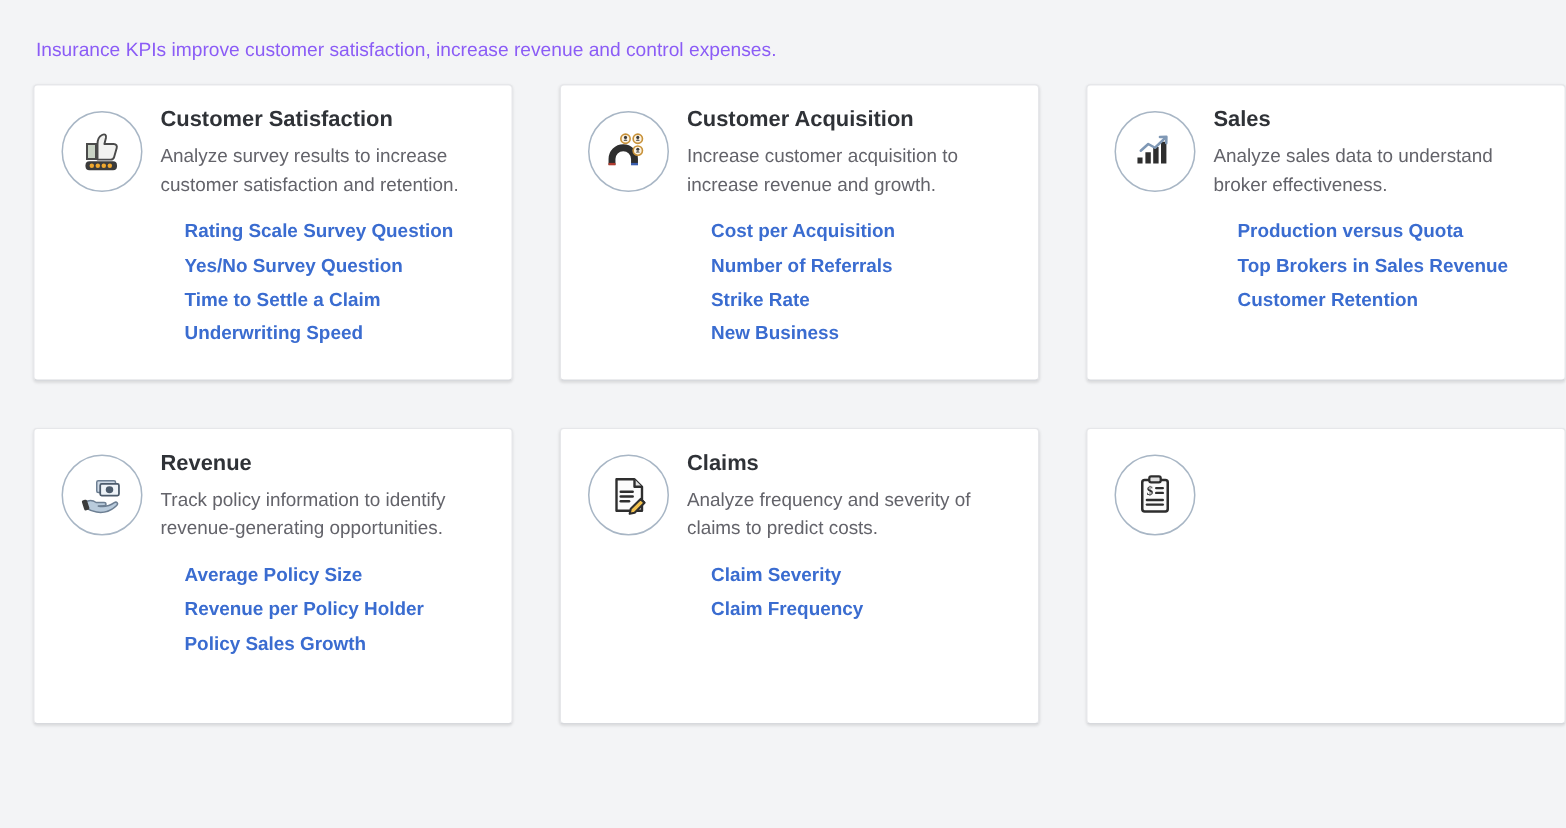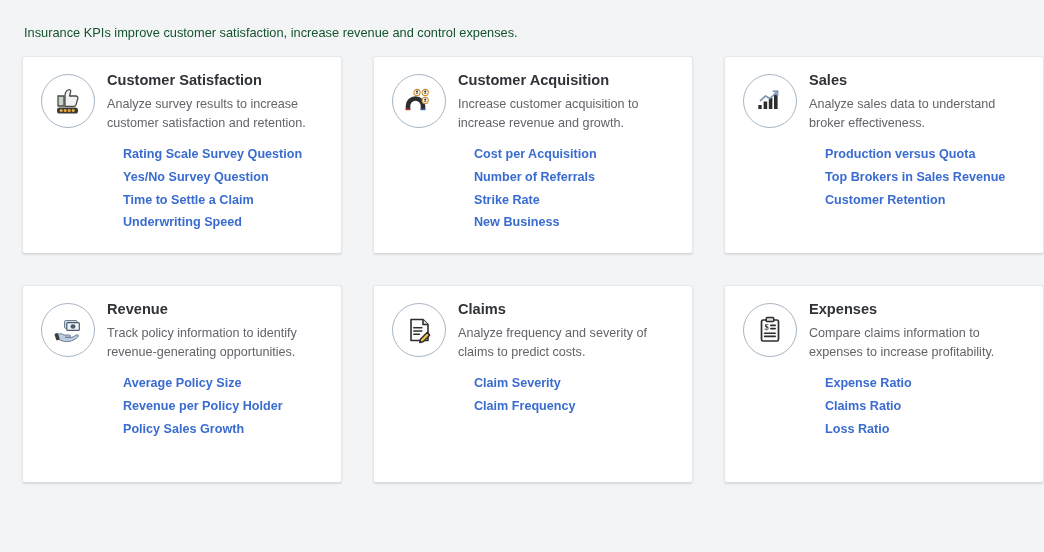--- a/index.html
+++ b/index.html
@@ -16,21 +16,21 @@
   .page-title {
     font-size: 17.5px;
     font-weight: 600;
     color: #2e3440;
     letter-spacing: .1px;
     margin: 0 0 9px 2px;
     line-height: 1.2;
   }
   .page-subtitle {
     font-size: 12.8px;
-    color: #14532d;
+    color: #8b5cf6;
     margin: 0 0 15px 2px;
     line-height: 1.35;
   }
 
   .grid {
     display: grid;
     grid-template-columns: repeat(3, 320px);
     column-gap: 10px;
     row-gap: 10px;
     gap: 31px;
@@ -239,25 +239,16 @@
           <rect x="13.2" y="4.6" width="7.6" height="4" rx="1.2" fill="#e0e0e0" stroke="#2e2e2e" stroke-width="1.5"></rect>
           <text x="13.6" y="17.3" font-family="Liberation Serif, serif" font-size="8.6" font-weight="bold" fill="#2e2e2e" text-anchor="middle">$</text>
           <g stroke="#2e2e2e" stroke-width="1.6" stroke-linecap="round">
             <path d="M17.8 12.4 h4.4"></path>
             <path d="M17.8 15.6 h4.4"></path>
             <path d="M11.6 20.3 h10.6"></path>
             <path d="M11.6 23.4 h10.6"></path>
           </g>
         </svg>
       </div>
-      <div class="card-body">
-        <div class="card-title">Expenses</div>
-        <div class="card-desc">Compare claims information to expenses to increase profitability.</div>
-        <div class="links">
-          <a class="kpi-link">Expense Ratio</a>
-          <a class="kpi-link">Claims Ratio</a>
-          <a class="kpi-link">Loss Ratio</a>
-        </div>
-      </div>
     </div>
 
   </div>
 </div>
 
 </body></html>

